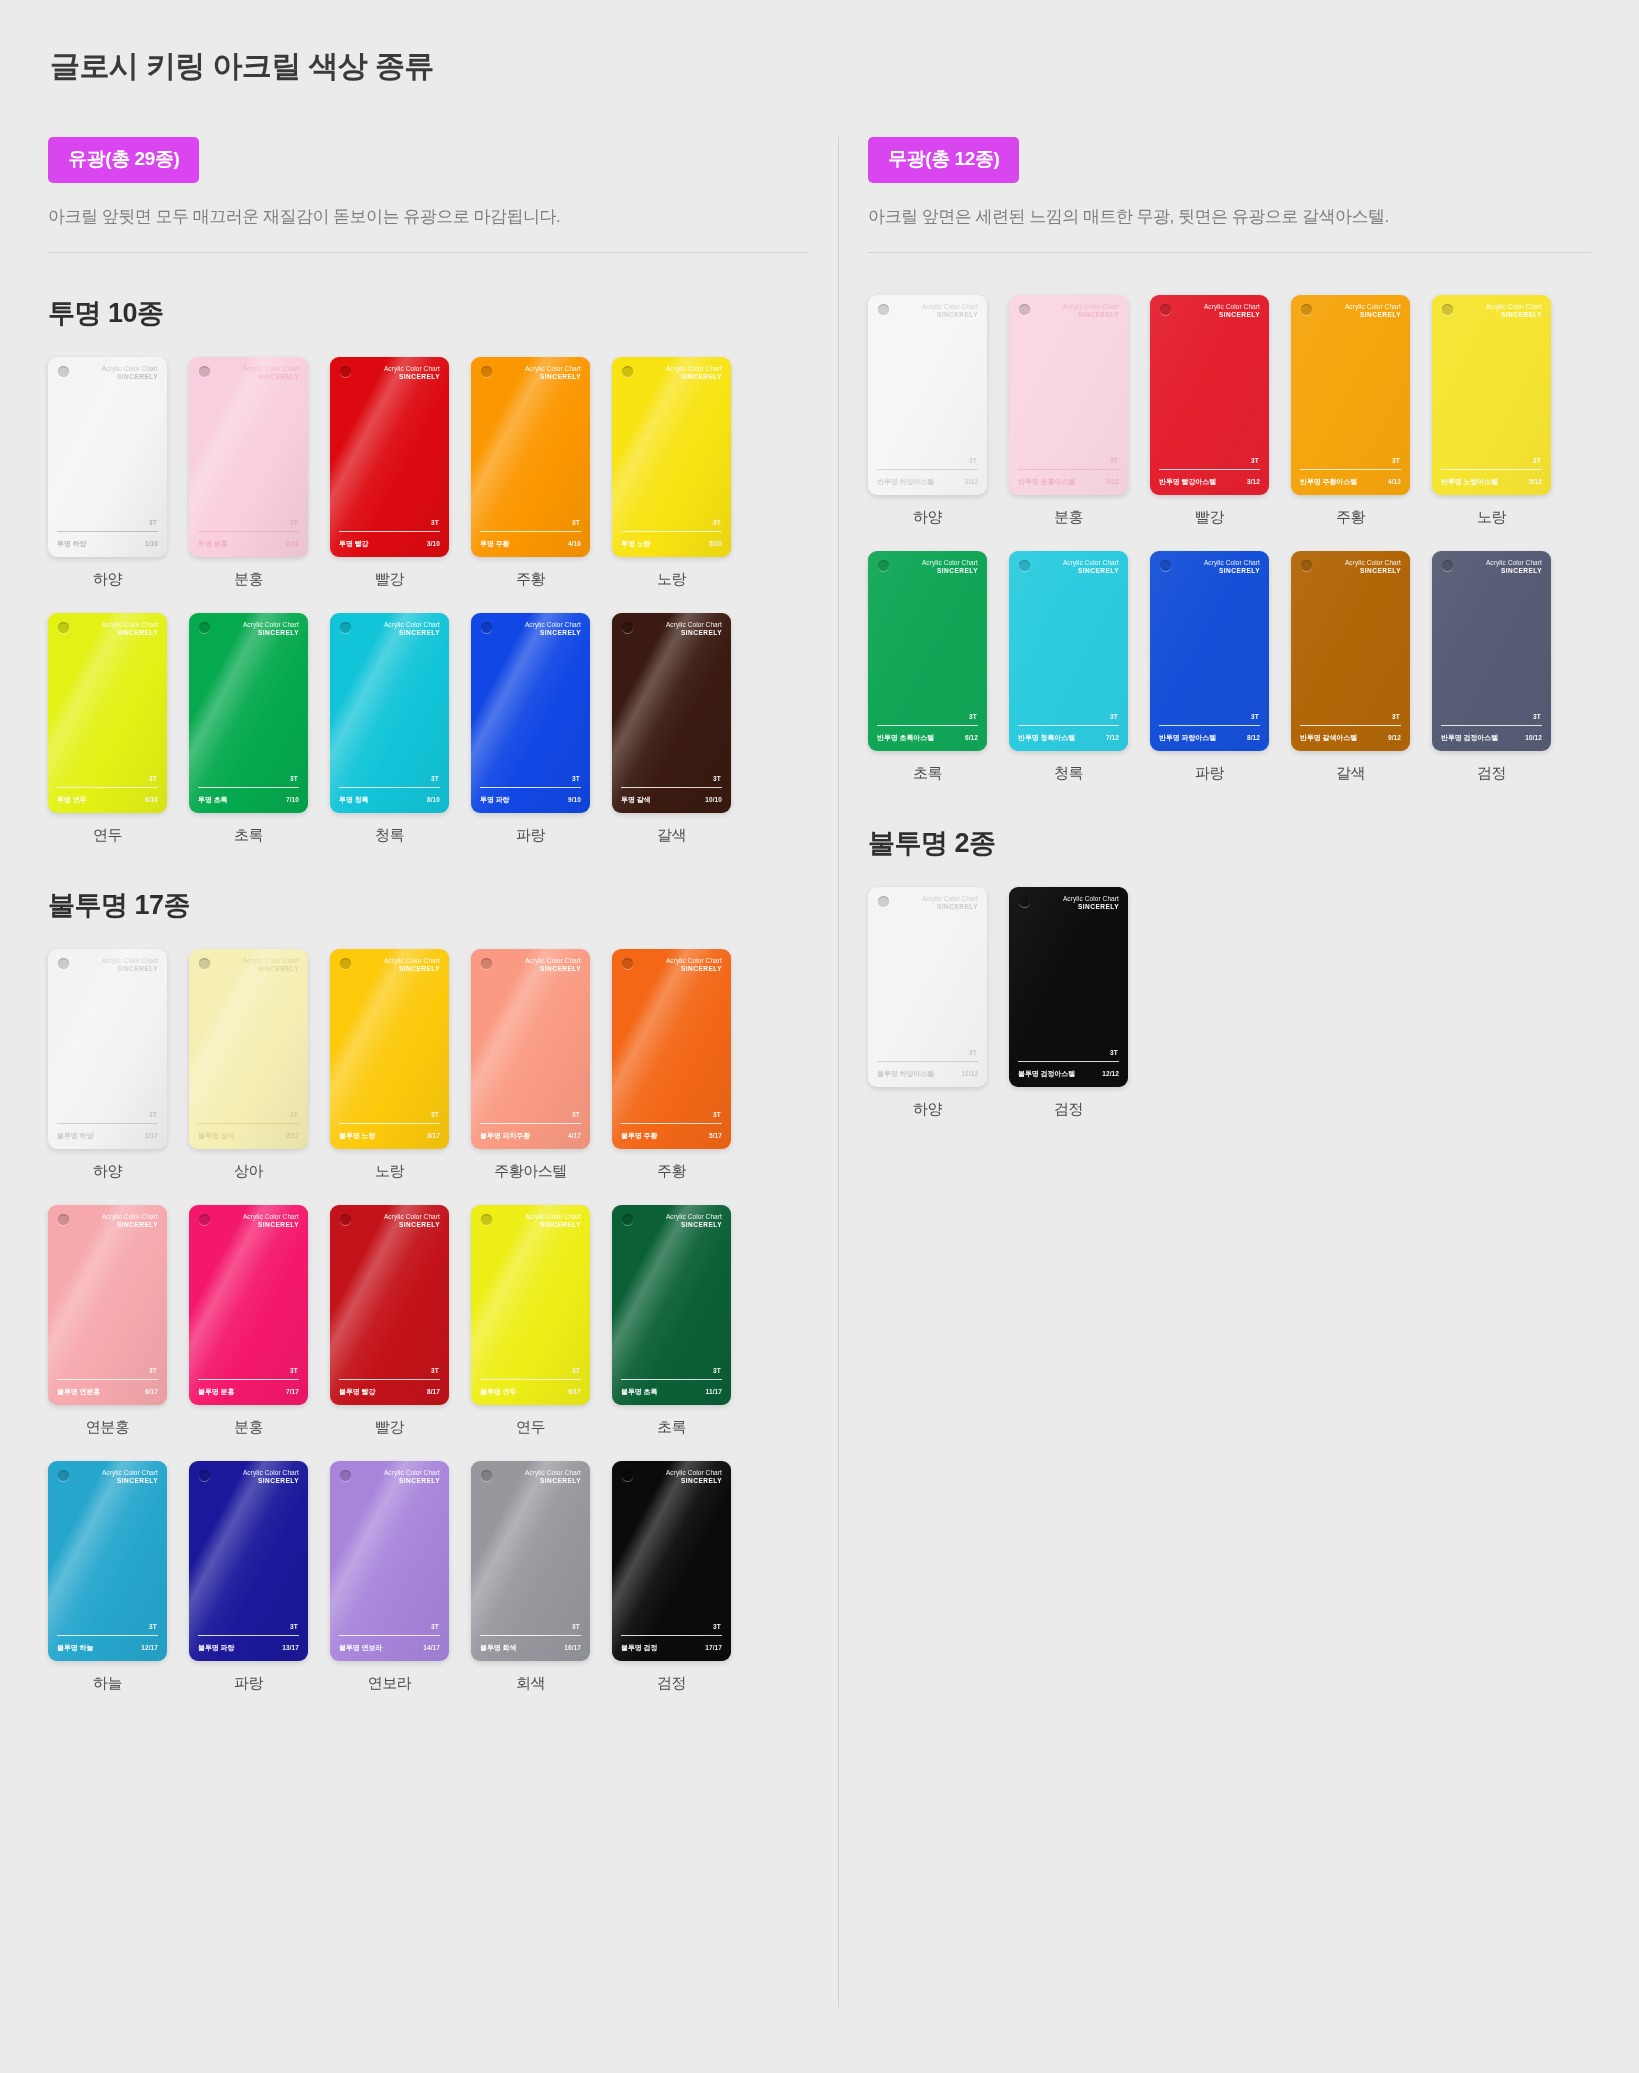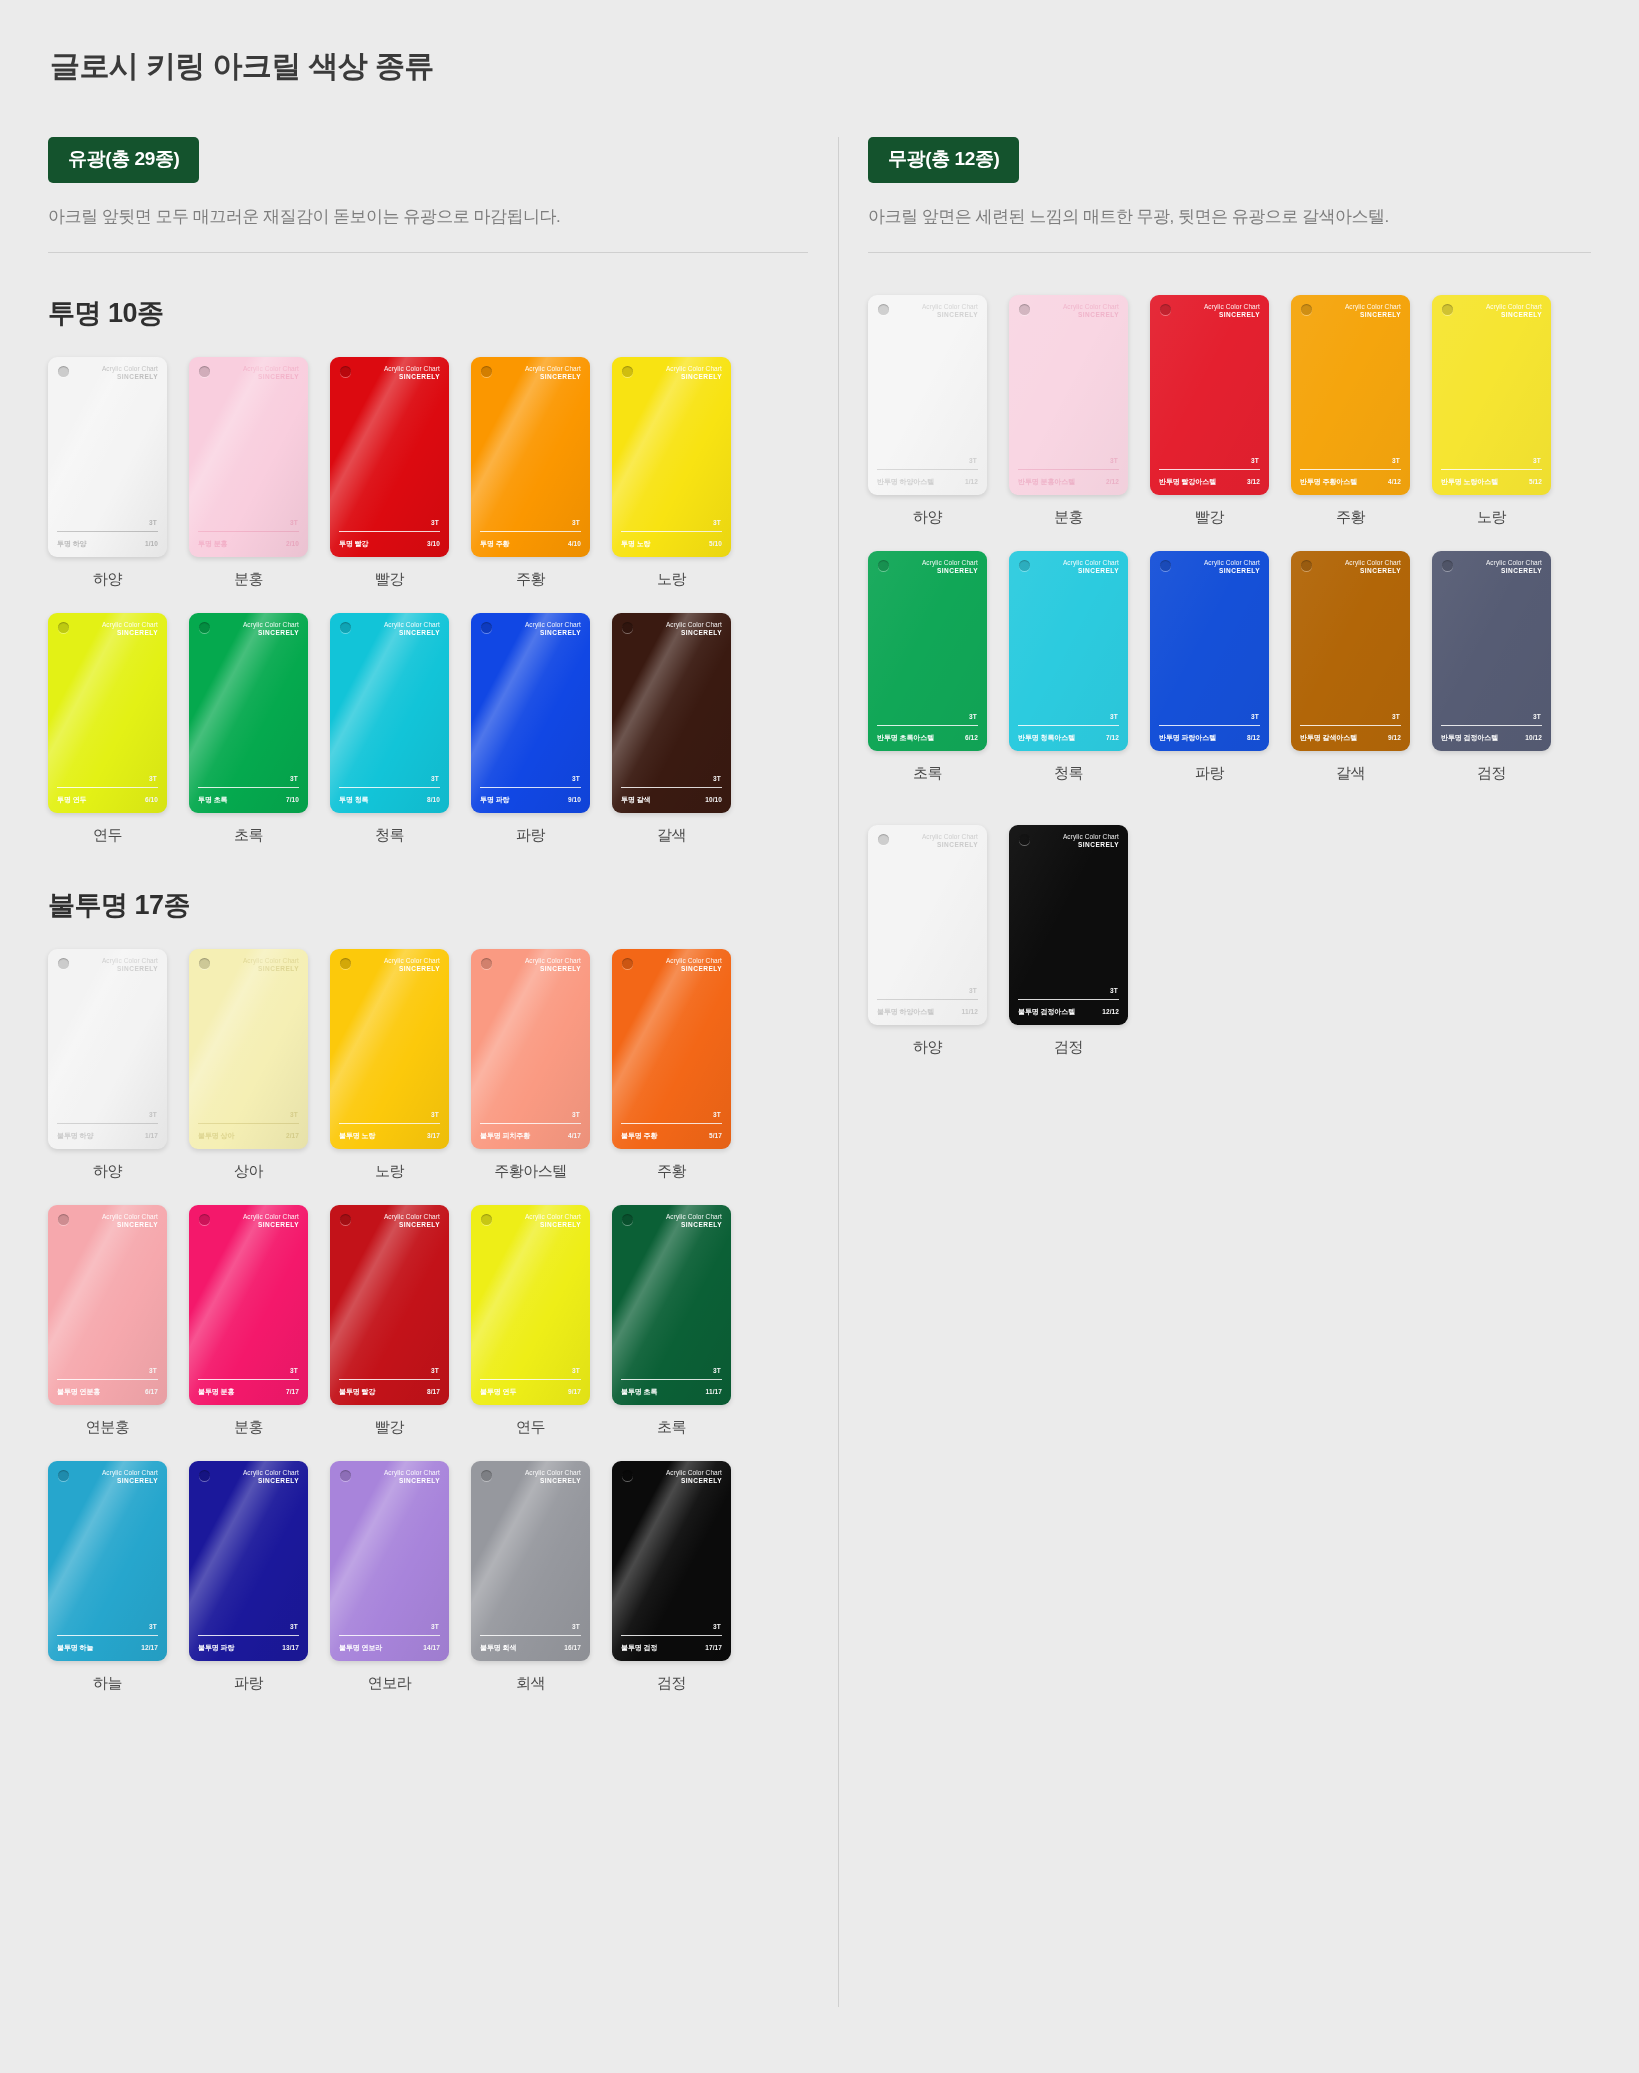--- a/index.html
+++ b/index.html
@@ -21,21 +21,21 @@
   }
 
   .columns { display: flex; align-items: flex-start; }
   .col-left  { width: 760px; flex: none; }
   .col-gap   { width: 60px; flex: none; display: flex; justify-content: center; }
   .vdivider  { width: 1px; background: #cfcfcf; min-height: 1870px; }
   .col-right { flex: 1; }
 
   .pill {
     display: inline-block;
-    background: #14532d;
+    background: #d946ef;
     color: #fff;
     font-size: 19px;
     font-weight: bold;
     letter-spacing: -0.4px;
     padding: 9px 20px 11px 20px;
     border-radius: 5px;
   }
   .section-desc {
     margin-top: 22px;
     font-size: 17px;
@@ -748,20 +748,21 @@
                     <span class="nm">반투명 검정아스텔</span>
                     <span class="idx">10/12</span>
                   </div>
                   <div class="gloss"></div>
                 </div>
                 <div class="swatch-name">검정</div>
               </div>
             </div>
           </div>
           <div class="group">
+            <div class="group-title">불투명 2종</div>
             <div class="grid">
               <div class="cell">
                 <div class="card matte" style="background: rgb(244, 244, 244);">
                   <span class="hole"></span>
                   <div class="brand" style="color: rgb(203, 203, 203);">
                     <span class="b1">Acrylic Color Chart</span>
                     <span class="b2">SINCERELY</span>
                   </div>
                   <div class="thick" style="color: rgb(203, 203, 203);">3T</div>
                   <div class="cardline" style="background: rgb(203, 203, 203);"></div>

